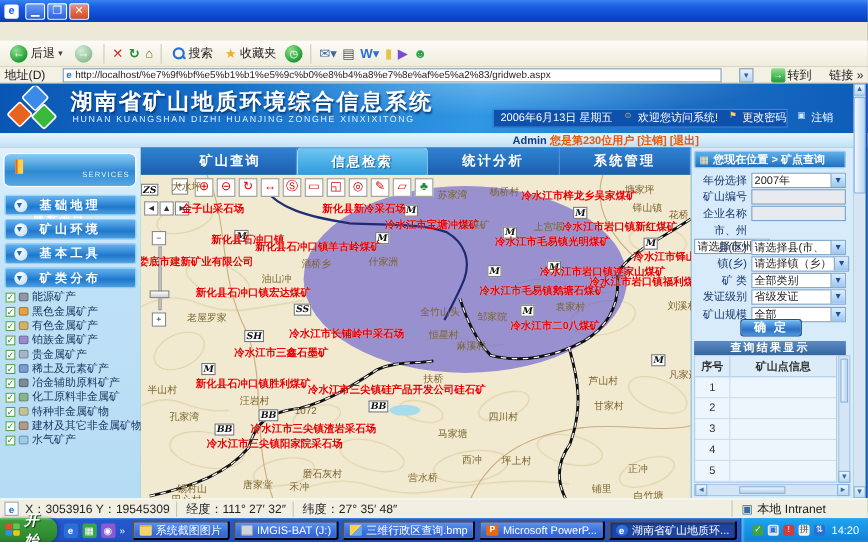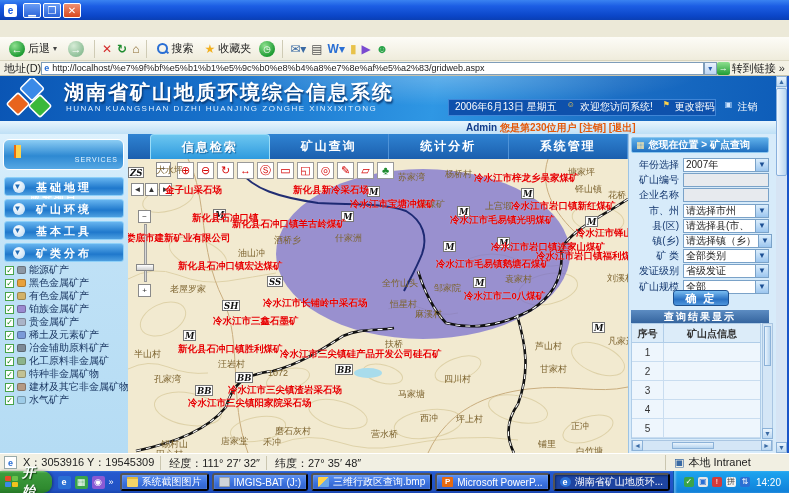--- a/index.html
+++ b/index.html
@@ -31,21 +31,21 @@
   .orb{width:16px;height:16px;border-radius:50%;color:#fff;font-size:11px;line-height:16px;
     text-align:center;font-weight:bold;}
   .orb.green{background:radial-gradient(circle at 35% 30%,#8fe08f,#1f9c34 70%);}
   .orb.dim{background:radial-gradient(circle at 35% 30%,#d6ecd6,#8fbf98 70%);}
   .mini{font-size:12px;}
   .sep{width:1px;height:18px;background:#cfcbb5;margin:0 2px;}
   .mag{position:relative;width:11px;height:11px;}
   .mag::before{content:"";position:absolute;left:0;top:0;width:7px;height:7px;border:2px solid #2a6fd4;border-radius:50%;}
   .mag::after{content:"";position:absolute;left:8px;top:8px;width:4px;height:2px;background:#2a6fd4;transform:rotate(45deg);}
   .addressbar{position:absolute;left:0;top:61px;width:789px;height:15px;background:#f3f1e4;
-    display:flex;align-items:center;padding:0 4px;gap:0;color:#222;border-bottom:1px solid #c8c4ae;}
+    display:flex;align-items:center;padding:0 4px;gap:16px;color:#222;border-bottom:1px solid #c8c4ae;}
   .addr-input{flex:1;height:13px;background:#fff;border:1px solid #7f9db9;display:flex;
     align-items:center;padding:0 2px;gap:3px;font-size:9px;color:#222;overflow:hidden;white-space:nowrap;}
   .addr-input .e{color:#2a6fd4;font-weight:bold;font-size:9px;}
   .ddbox{width:13px;height:13px;background:linear-gradient(#eaf3fd,#bcd5f2);border:1px solid #7f9db9;
     color:#2a5fae;font-size:8px;text-align:center;line-height:12px;}
   .gobtn{display:flex;align-items:center;gap:2px;}
   .goico{width:13px;height:13px;background:linear-gradient(#8fe08f,#1f9c34);border-radius:2px;
     color:#fff;font-size:9px;line-height:13px;text-align:center;font-weight:bold;}
 
   
@@ -120,21 +120,21 @@
   .slider-track{position:absolute;left:16px;top:65px;width:3px;height:58px;background:#d8d8d8;border:1px solid #999;}
   .slider-handle{position:absolute;left:8px;top:105px;width:18px;height:7px;background:linear-gradient(#fff,#cfcfcf);border:1px solid #888;}
 
   
   .qpanel{position:absolute;left:628px;top:0;width:148px;height:319px;background:#d7ebfa;
     border-left:1px solid #9ec4e4;overflow:hidden;}
   .qhead{position:absolute;left:2px;top:3px;width:138px;height:16px;
     background:linear-gradient(180deg,#5fb0ea,#1f6fc0);border:1px solid #8cc6ee;border-radius:2px;
     color:#fff;font-size:10px;font-weight:bold;display:flex;align-items:center;gap:4px;padding:0 4px;white-space:nowrap;}
   .qhead .gic{color:#ffe9a8;font-size:9px;}
-  .qrow{position:absolute;left:2px;width:138px;height:15px;display:flex;align-items:flex-end;}
+  .qrow{position:absolute;left:2px;width:138px;height:15px;display:flex;align-items:flex-start;}
   .qrow .lbl{width:52px;text-align:right;padding-right:4px;color:#14376e;font-size:10px;white-space:nowrap;flex:none;}
   .fld{flex:1;height:14px;border:1px solid #7aa2c8;display:flex;align-items:center;font-size:10px;color:#222;}
   .fld.inputf{background:#e7eaee;}
   .fld.selectf{background:#fff;}
   .fld .val{flex:1;padding:0 2px;white-space:nowrap;overflow:hidden;}
   .fld .dd{width:13px;height:12px;background:linear-gradient(#dceefc,#9cc6ef);border-left:1px solid #7aa2c8;
     color:#1c4f94;font-size:8px;line-height:12px;text-align:center;flex:none;}
   .okbtn{position:absolute;left:44px;top:156px;width:56px;height:16px;border-radius:3px;
     background:linear-gradient(180deg,#79bdf2 0%,#2a72c4 60%,#4e96dc 100%);border:1px solid #1c508f;
     color:#fff;font-weight:bold;font-size:11px;text-align:center;line-height:15px;letter-spacing:2px;}
@@ -358,22 +358,22 @@
             </div>
             <div class="layer-row">
               <span class="cb">✓</span>
               <span class="layer-dot" style="background: rgb(158, 204, 232);"></span>
               <span class="layer-label">水气矿产</span>
             </div>
           </div>
       </div>
 
       <div class="tabs">
+          <div class="tab">矿山查询</div>
           <div class="tab active">信息检索</div>
-          <div class="tab">矿山查询</div>
           <div class="tab">统计分析</div>
           <div class="tab">系统管理</div>
         </div>
 
       <div class="map">
         <svg width="500" height="294" viewBox="0 0 500 294">
 
           <g stroke="#dccfa4" fill="none" stroke-width="1" opacity="0.9">
             <ellipse cx="40" cy="40" rx="26" ry="12" transform="rotate(-15 40 40)"></ellipse>
             <ellipse cx="70" cy="95" rx="30" ry="14" transform="rotate(20 70 95)"></ellipse>
@@ -548,21 +548,21 @@
               <div class="fld inputf">
                 <span class="val"></span>
               </div>
             </div>
             <div class="qrow" style="top: 53.4px;">
               <span class="lbl">企业名称</span>
               <div class="fld inputf">
                 <span class="val"></span>
               </div>
             </div>
-            <div class="qrow" style="top: 68.6px;">
+            <div class="qrow" style="top: 68.6px; flex-direction: column;">
               <span class="lbl">市、州</span>
               <div class="fld selectf">
                 <span class="val">请选择市州</span>
                 <span class="dd">▼</span>
               </div>
             </div>
             <div class="qrow" style="top: 83.8px;">
               <span class="lbl">县(区)</span>
               <div class="fld selectf">
                 <span class="val">请选择县(市、</span>

